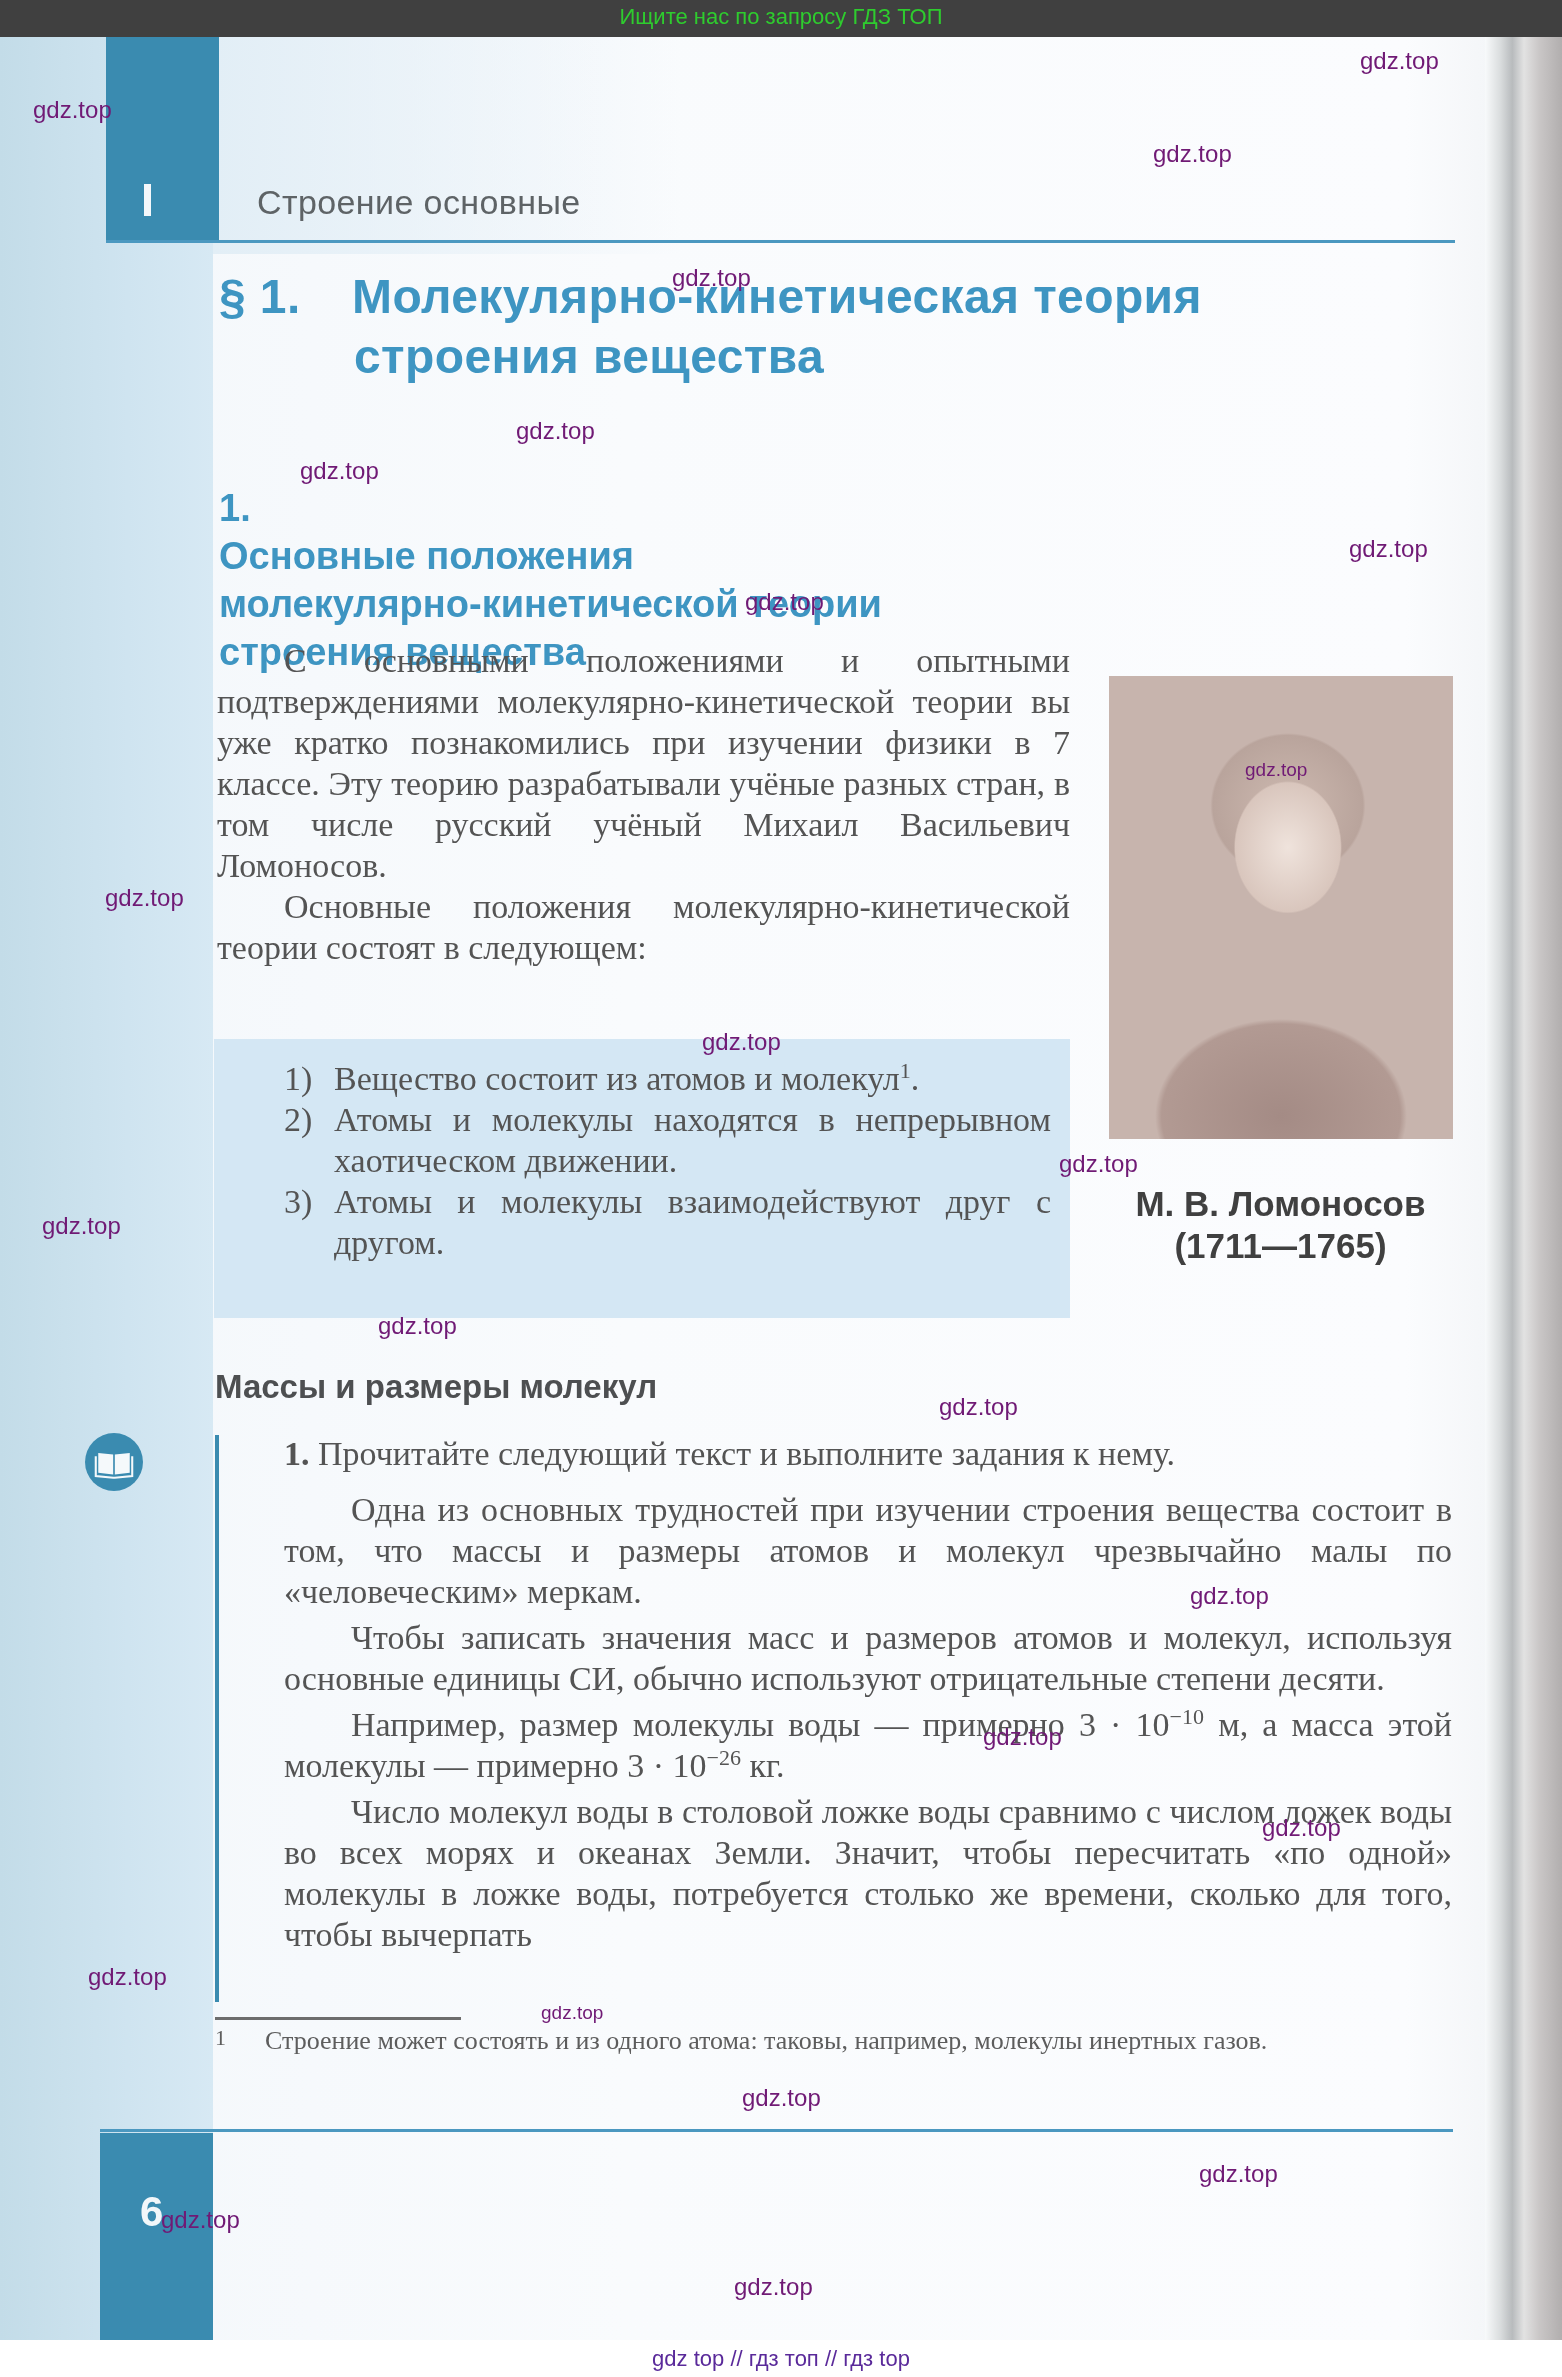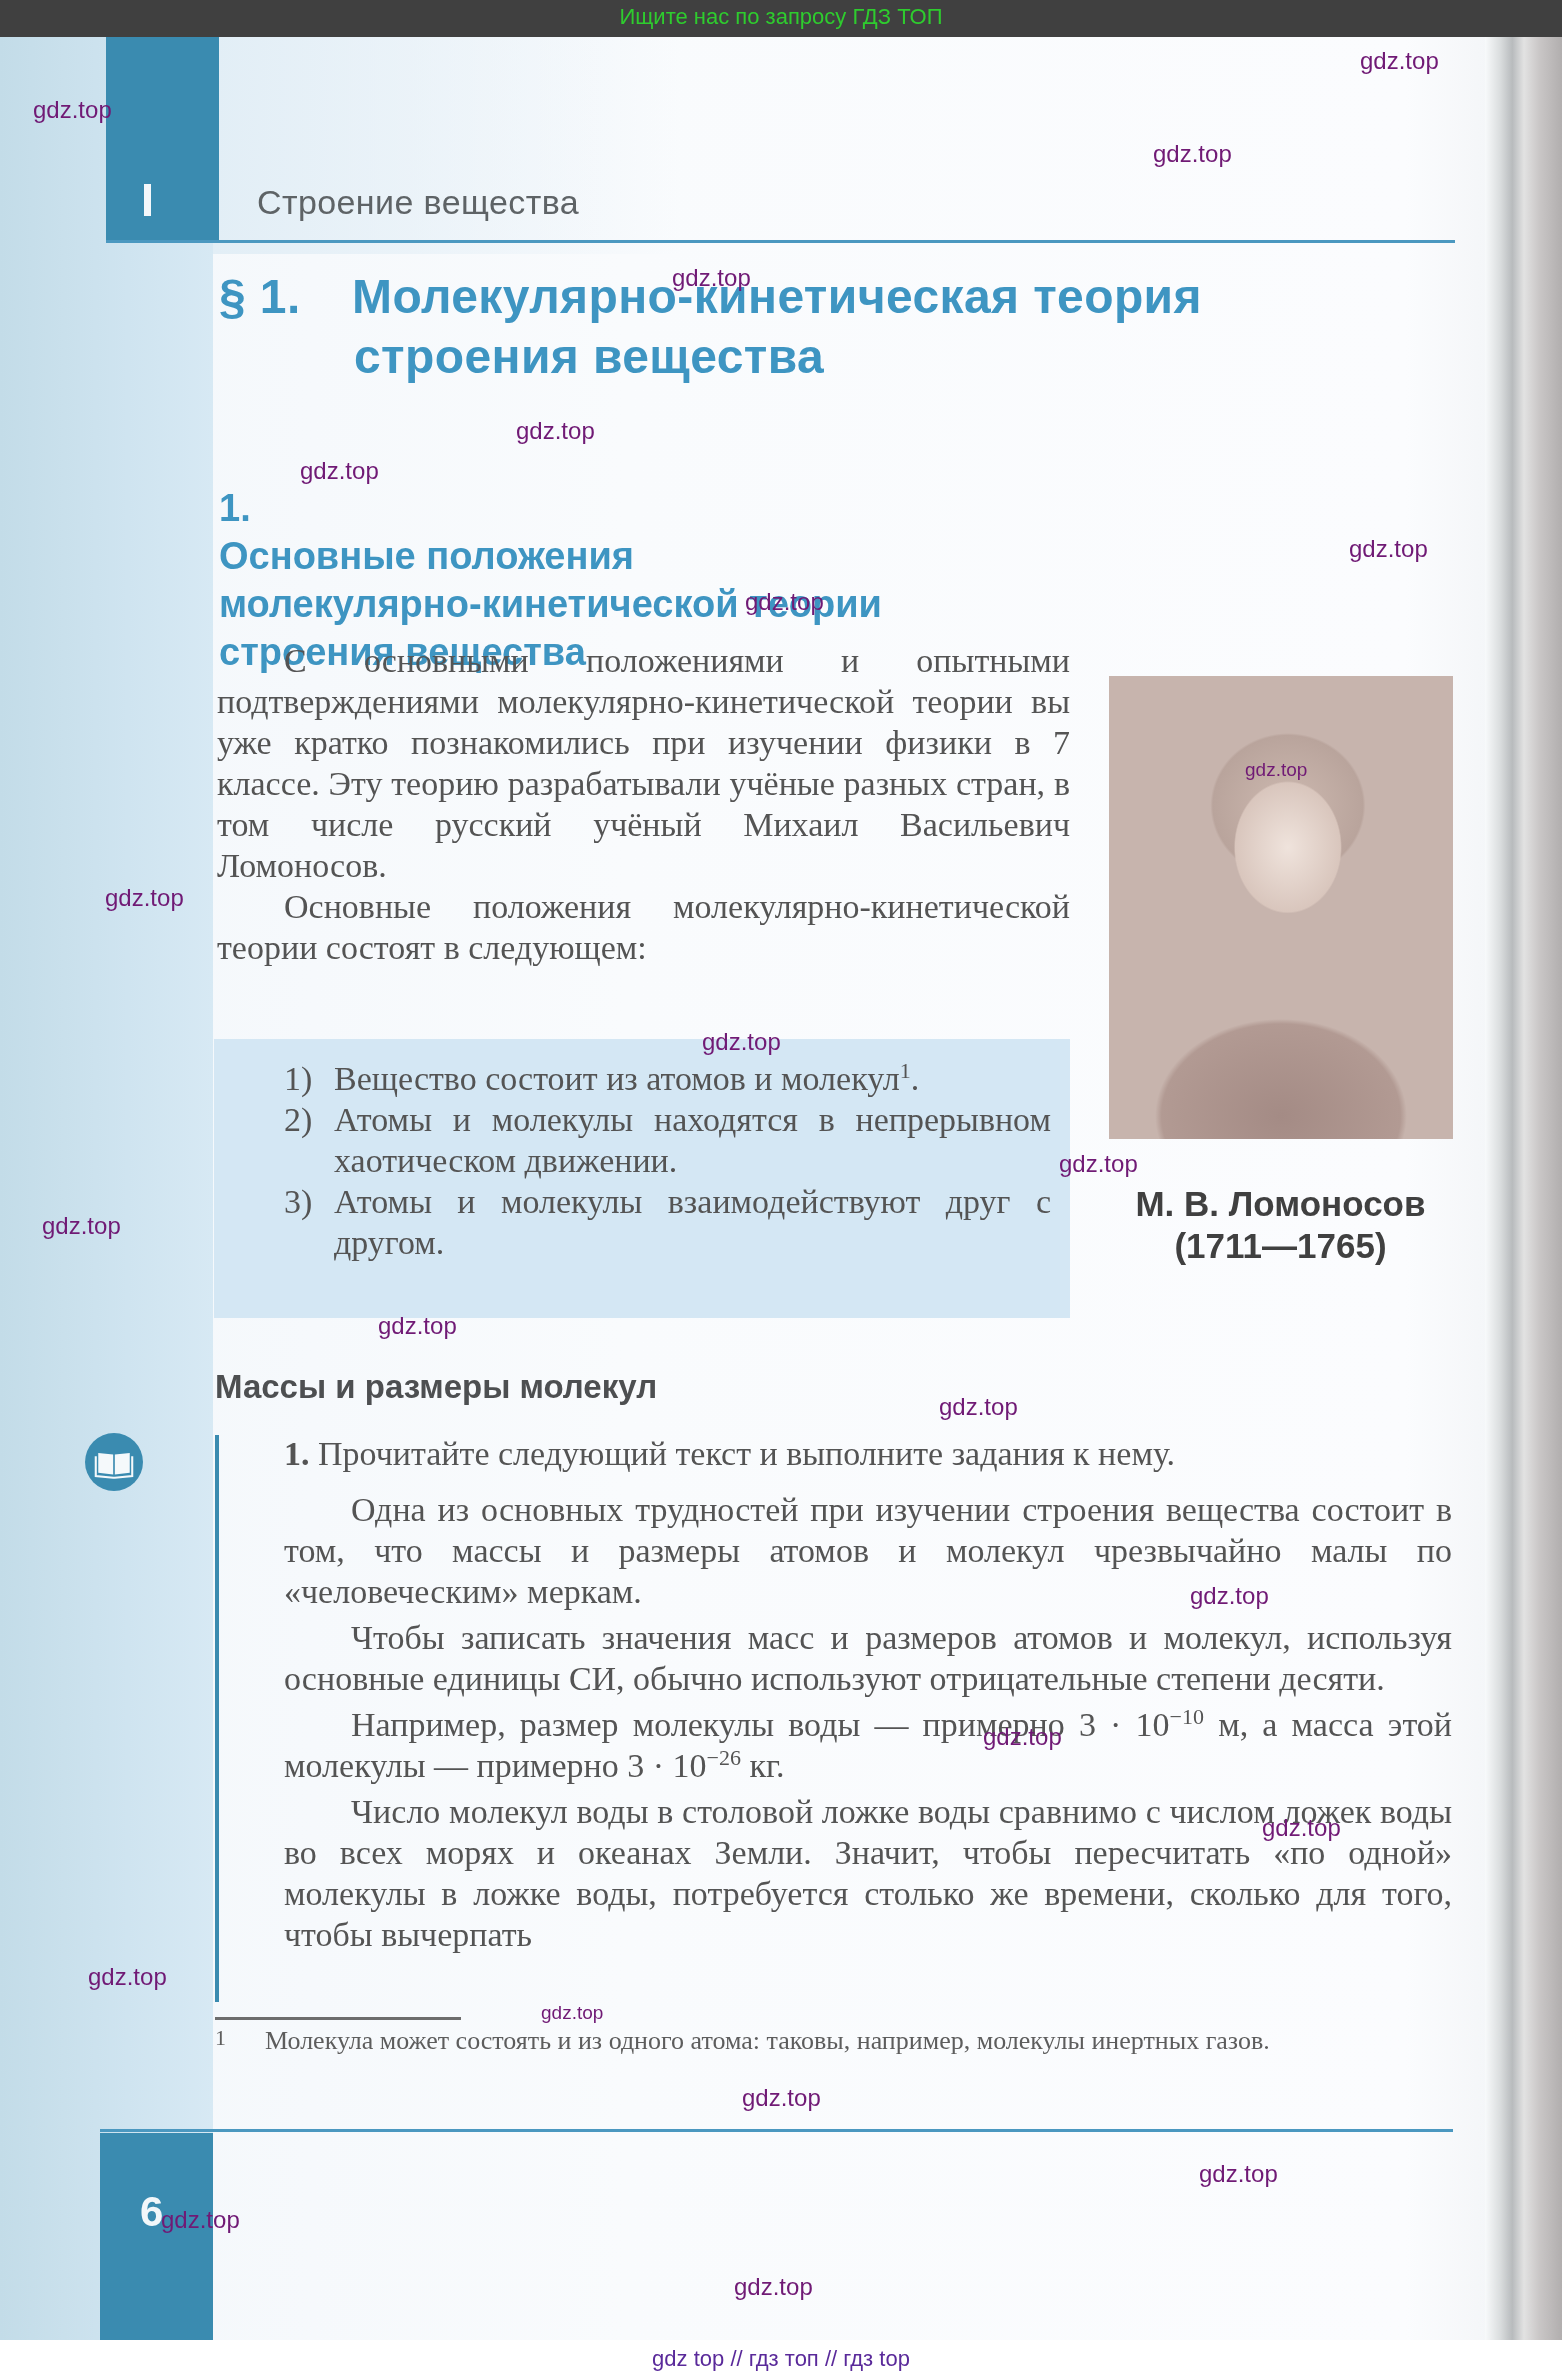--- a/index.html
+++ b/index.html
@@ -159,21 +159,21 @@
 
 <div class="page">
   <div class="left-band"></div>
   <div class="left-band-fade"></div>
   <div class="right-edge"></div>
 
   <div class="teal-tab-top">
     <div class="numeral"></div>
   </div>
   <div class="header-rule"></div>
-  <div class="running-title">Строение вещества</div>
+  <div class="running-title">Строение основные</div>
 
   <div class="teal-tab-bottom">
     <span class="page-number">6</span>
   </div>
   <div class="footer-rule"></div>
 </div>
 
 <h1 class="section-title">
   <span class="num">§ 1.</span><span>Молекулярно-кинетическая теория</span>
   <span class="line2">строения вещества</span>
@@ -235,21 +235,21 @@
   <p class="indent tight">Чтобы записать значения масс и размеров атомов и молекул, используя основные единицы СИ, обычно используют отрицательные степени десяти.</p>
   <p class="indent tight">
     <span>Например, размер молекулы воды — примерно 3 · 10</span><sup>−10</sup><span> м, а масса этой молекулы — примерно 3 · 10</span><sup>−26</sup><span> кг.</span>
   </p>
   <p class="indent tight">Число молекул воды в столовой ложке воды сравнимо с числом ложек воды во всех морях и океанах Земли. Значит, чтобы пересчитать «по одной» молекулы в ложке воды, потребуется столько же времени, сколько для того, чтобы вычерпать</p>
 </div>
 
 <div class="footnote-rule"></div>
 <div class="footnote">
   <span class="mark">1</span>
-  <span class="txt">Молекула может состоять и из одного атома: таковы, например, молекулы инертных газов.</span>
+  <span class="txt">Строение может состоять и из одного атома: таковы, например, молекулы инертных газов.</span>
 </div>
 
 <span class="watermark" style="left:1360px; top:47px;">gdz.top</span>
 <span class="watermark" style="left:33px; top:96px;">gdz.top</span>
 <span class="watermark" style="left:1153px; top:140px;">gdz.top</span>
 <span class="watermark" style="left:672px; top:264px;">gdz.top</span>
 <span class="watermark" style="left:516px; top:417px;">gdz.top</span>
 <span class="watermark" style="left:300px; top:457px;">gdz.top</span>
 <span class="watermark" style="left:1349px; top:535px;">gdz.top</span>
 <span class="watermark" style="left:745px; top:588px;">gdz.top</span>

